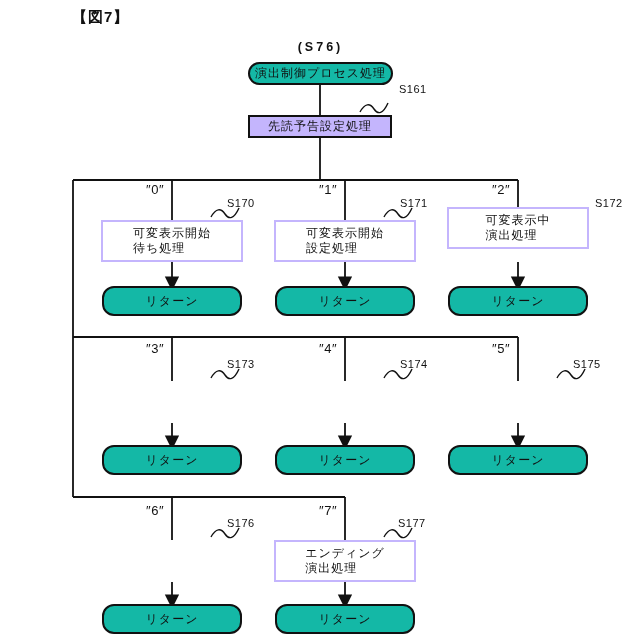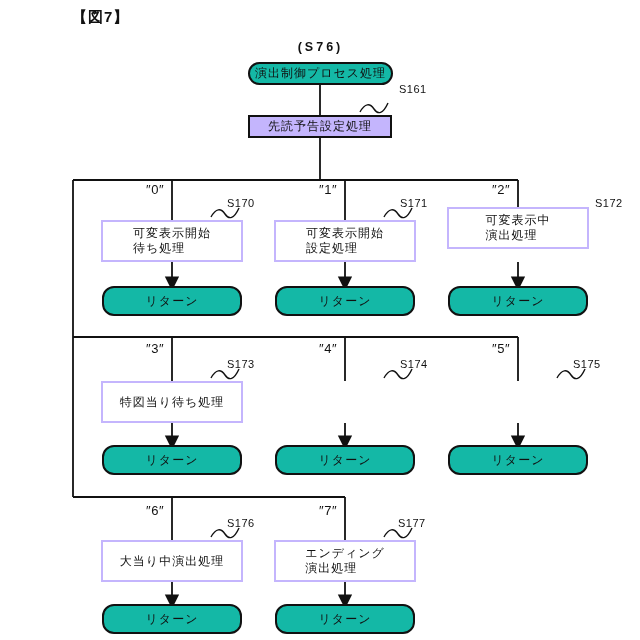--- a/index.html
+++ b/index.html
@@ -105,34 +105,32 @@
   <div class="terminal pill" style="left:275px;top:286px">リターン</div>
 
   <div class="case-label" style="left:466px;top:182px">″2″</div>
   <div class="step-label" style="left:595px;top:197px">S172</div>
   <div class="pbox" style="left:447px;top:207px">可変表示中
 演出処理</div>
   <div class="terminal pill" style="left:448px;top:286px">リターン</div>
 
   <div class="case-label" style="left:120px;top:341px">″3″</div>
   <div class="step-label" style="left:227px;top:358px">S173</div>
-  <div class="pbox" style="left:101px;top:381px">特図当り待ち処理</div>
   <div class="terminal pill" style="left:102px;top:445px">リターン</div>
 
   <div class="case-label" style="left:293px;top:341px">″4″</div>
   <div class="step-label" style="left:400px;top:358px">S174</div>
   <div class="terminal pill" style="left:275px;top:445px">リターン</div>
 
   <div class="case-label" style="left:466px;top:341px">″5″</div>
   <div class="step-label" style="left:573px;top:358px">S175</div>
   <div class="terminal pill" style="left:448px;top:445px">リターン</div>
 
   <div class="case-label" style="left:120px;top:503px">″6″</div>
   <div class="step-label" style="left:227px;top:517px">S176</div>
-  <div class="pbox" style="left:101px;top:540px">大当り中演出処理</div>
   <div class="terminal pill" style="left:102px;top:604px">リターン</div>
 
   <div class="case-label" style="left:293px;top:503px">″7″</div>
   <div class="step-label" style="left:398px;top:517px">S177</div>
   <div class="pbox" style="left:274px;top:540px">エンディング
 演出処理</div>
   <div class="terminal pill" style="left:275px;top:604px">リターン</div>
 
 </div>
 

